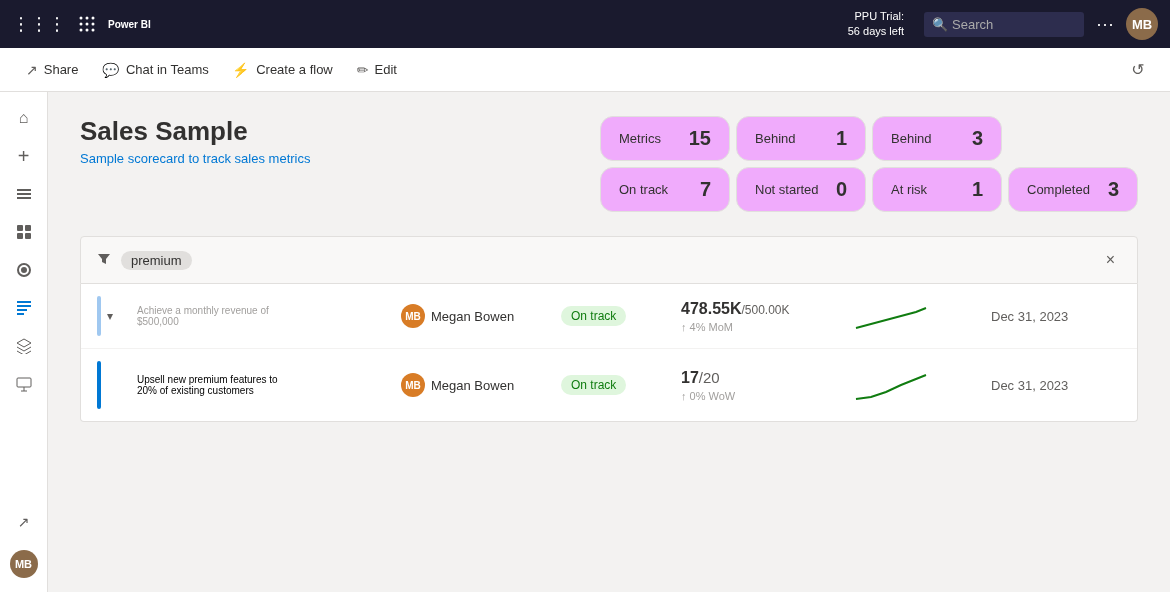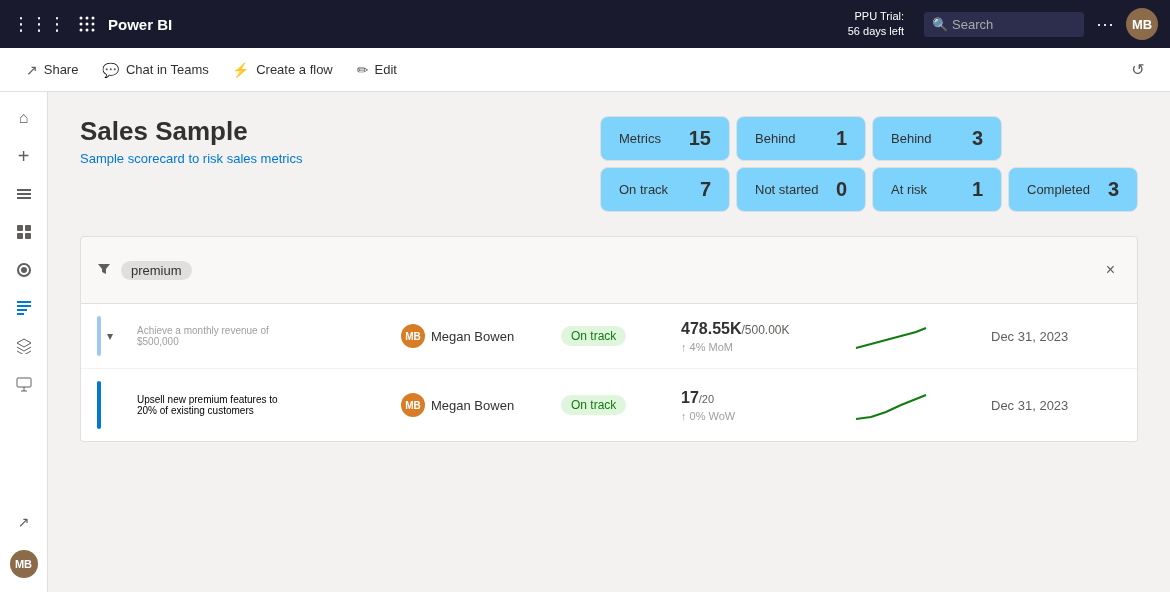--- a/index.html
+++ b/index.html
@@ -16,21 +16,21 @@
     }
     .top-bar-grid-icon {
       color: #fff;
       font-size: 18px;
       margin-right: 12px;
       cursor: pointer;
     }
     .top-bar-logo {
       color: #fff;
       font-weight: 600;
-      font-size: 15px;
+      font-size: 10px;
       margin-right: auto;
     }
     .top-bar-trial {
       color: #fff;
       font-size: 11px;
       text-align: right;
       margin-right: 20px;
       line-height: 1.4;
     }
     .search-wrapper {
@@ -187,23 +187,23 @@
       cursor: pointer;
     }
     .metrics-grid {
       display: grid;
       grid-template-columns: repeat(3, 1fr);
       grid-template-rows: repeat(2, 1fr);
       gap: 6px;
       margin-left: 20px;
     }
     .metric-card {
-      background: #7dd3fc;
+      background: #f0abfc;
       border: 1px solid #e1dfdd;
-      border-radius: 8px;
+      border-radius: 13px;
       padding: 10px 18px;
       display: flex;
       align-items: center;
       gap: 16px;
       min-width: 130px;
     }
     .metric-label {
       font-size: 13px;
       color: #323130;
     }
@@ -212,21 +212,21 @@
       font-weight: 600;
       color: #323130;
       margin-left: auto;
     }
 
     
     .filter-bar {
       background: #f9f8f7;
       border: 1px solid #e1dfdd;
       border-radius: 4px;
-      padding: 22px 16px;
+      padding: 12px 16px;
       display: flex;
       align-items: center;
       margin-bottom: 0;
       border-bottom-left-radius: 0;
       border-bottom-right-radius: 0;
     }
     .filter-icon {
       color: #605e5c;
       margin-right: 10px;
       font-size: 14px;
@@ -464,21 +464,21 @@
         <div style="width:28px;height:28px;border-radius:50%;background:#8b6b4a;display:flex;align-items:center;justify-content:center;color:#fff;font-size:11px;font-weight:600;">MB</div>
       </div>
     </div>
   </div>
 
   <div class="content">
 
     <div class="scorecard-header">
       <div class="scorecard-title-section">
         <div class="scorecard-title">Sales Sample</div>
-        <div class="scorecard-subtitle">Sample scorecard to risk sales metrics</div>
+        <div class="scorecard-subtitle">Sample scorecard to track sales metrics</div>
       </div>
       <div class="metrics-grid">
 
         <div class="metric-card">
           <span class="metric-label">Metrics</span>
           <span class="metric-value">15</span>
         </div>
         <div class="metric-card">
           <span class="metric-label">Behind</span>
           <span class="metric-value">1</span>
@@ -564,21 +564,21 @@
         </div>
         <div class="owner-cell">
           <div class="owner-avatar">MB</div>
           <span>Megan Bowen</span>
         </div>
         <div>
           <span class="status-badge status-on-track">On track</span>
         </div>
         <div class="value-cell">
           <div>
-            <span class="value-main">17</span><span style="font-size:11px;color:#605e5c;text-align:center;">/20</span>
+            <span class="value-main">17</span><span style="font-size:15px;color:#605e5c;text-align:center;">/20</span>
           </div>
           <div class="value-sub">↑ 0% WoW</div>
         </div>
         <div class="progress-cell">
           <svg class="mini-chart" viewBox="0 0 80 36">
             <polyline points="5,32 20,30 35,25 50,18 65,12 75,8" fill="none" stroke="#107c10" stroke-width="2"></polyline>
           </svg>
         </div>
         <div class="due-date-cell">Dec 31, 2023</div>
       </div>

